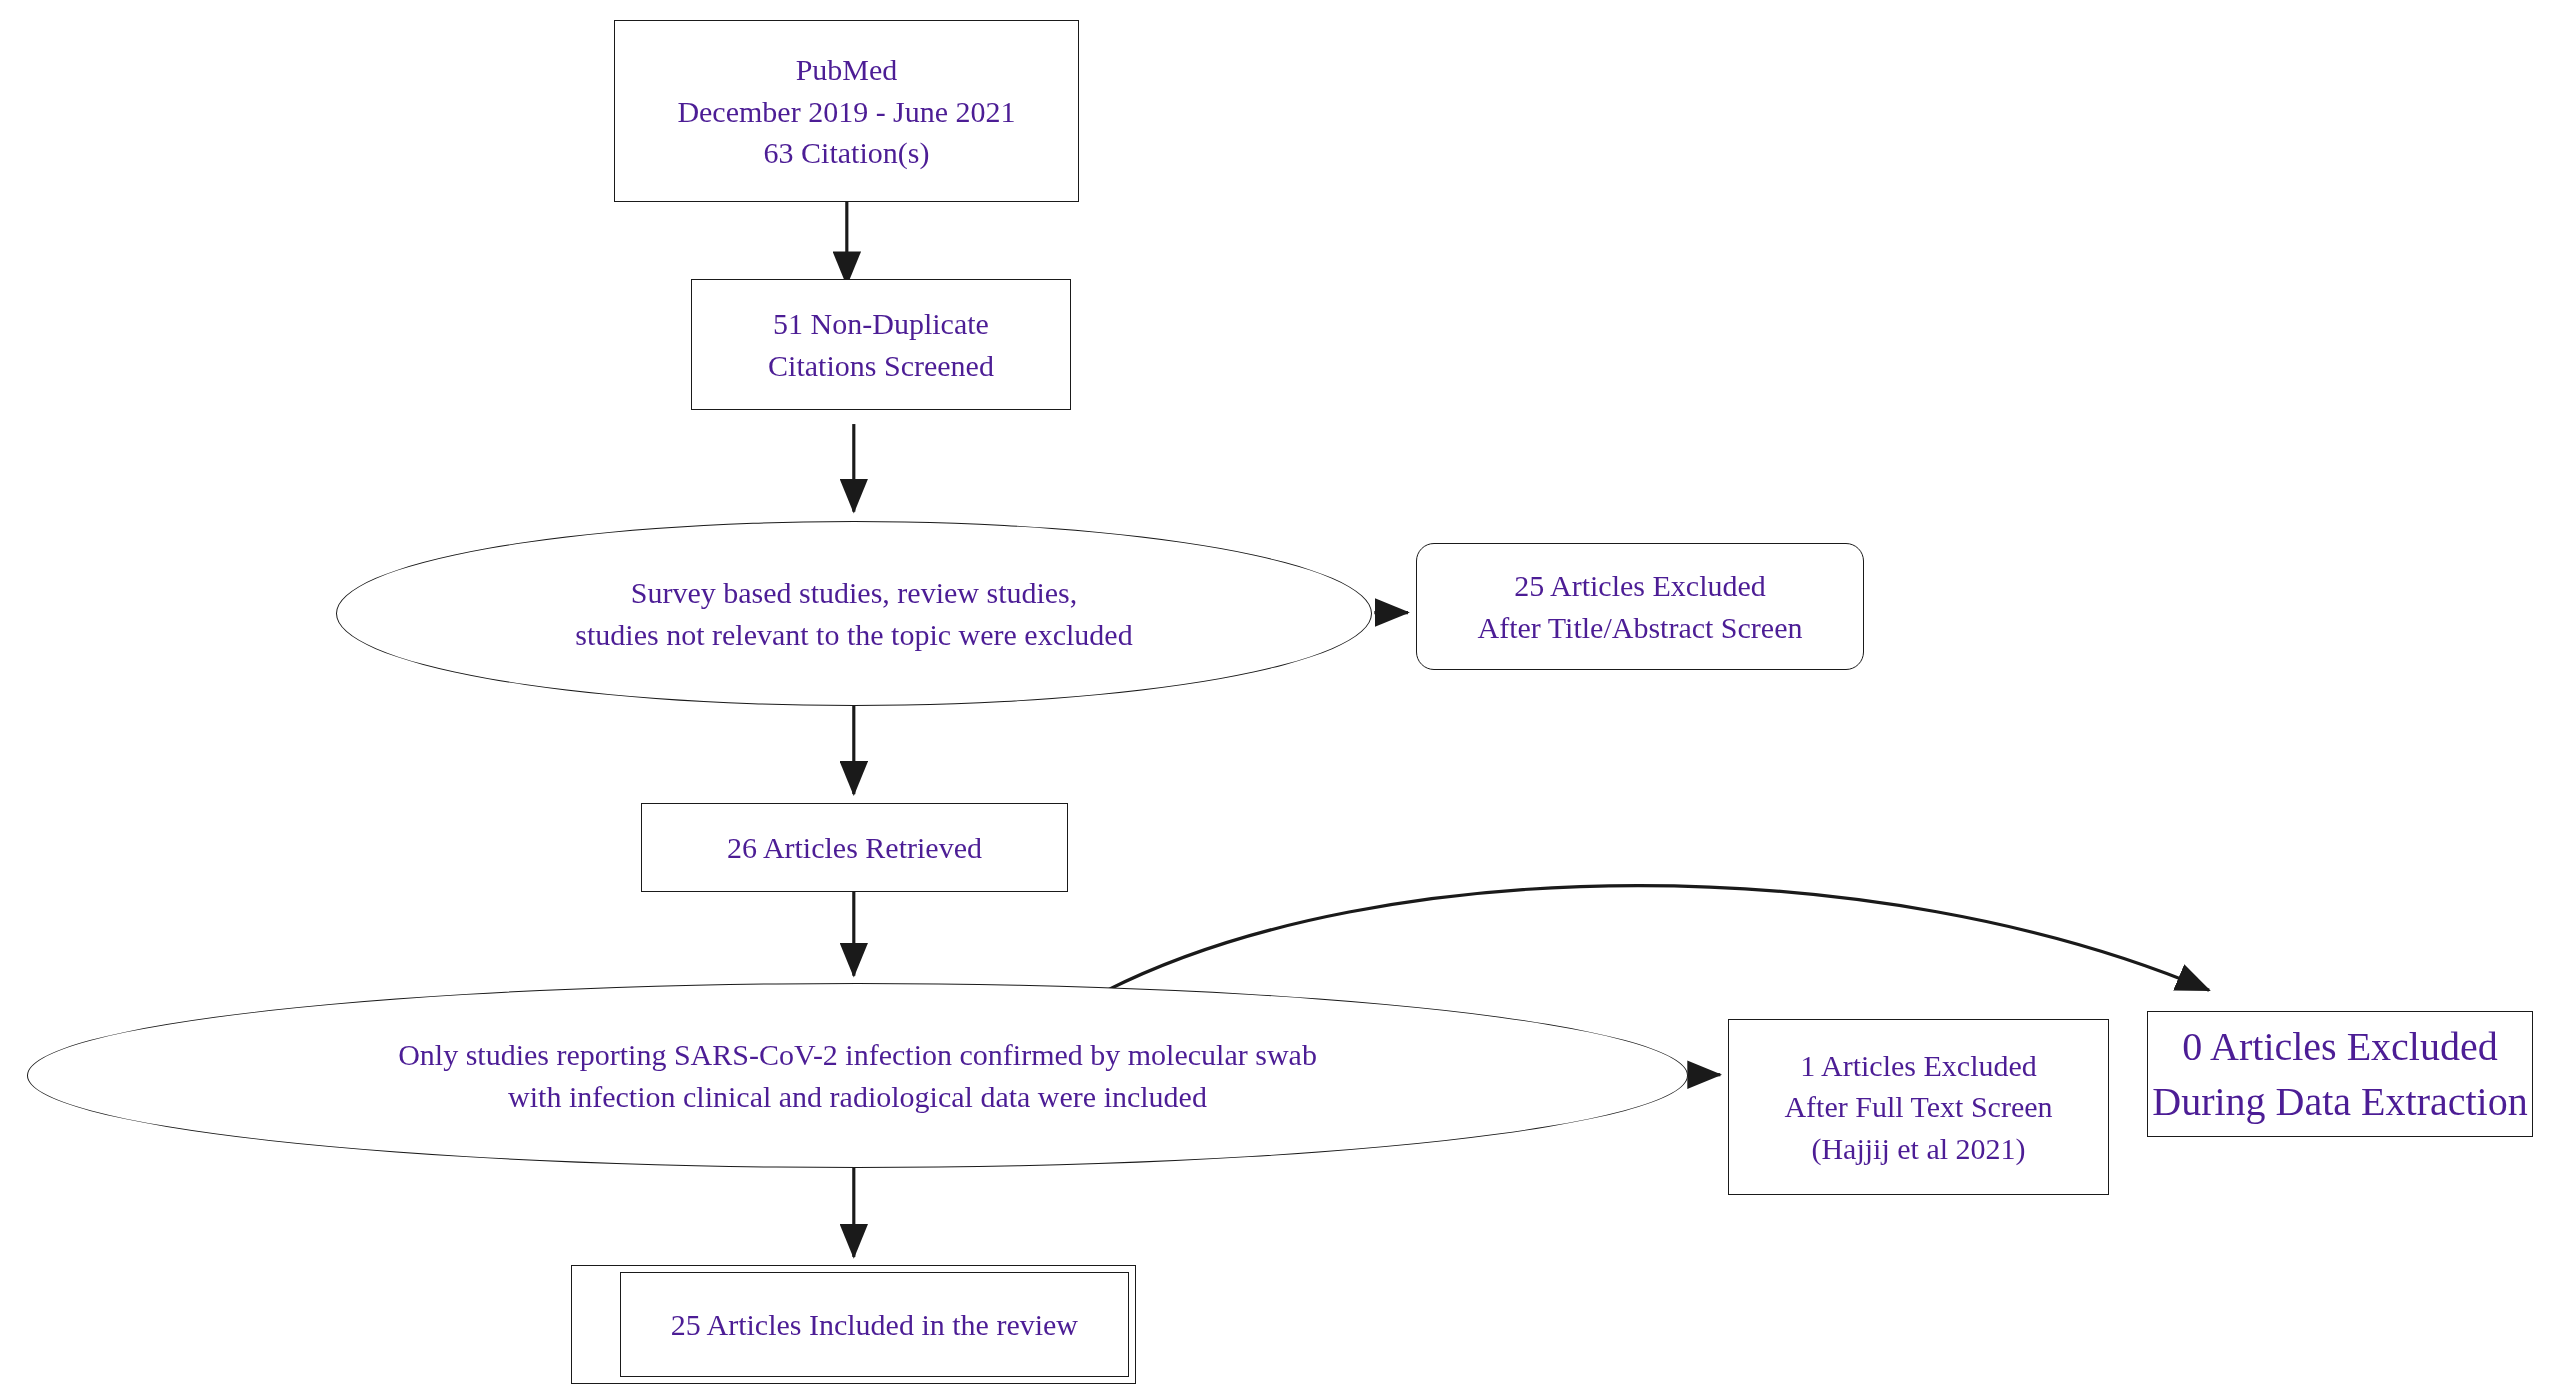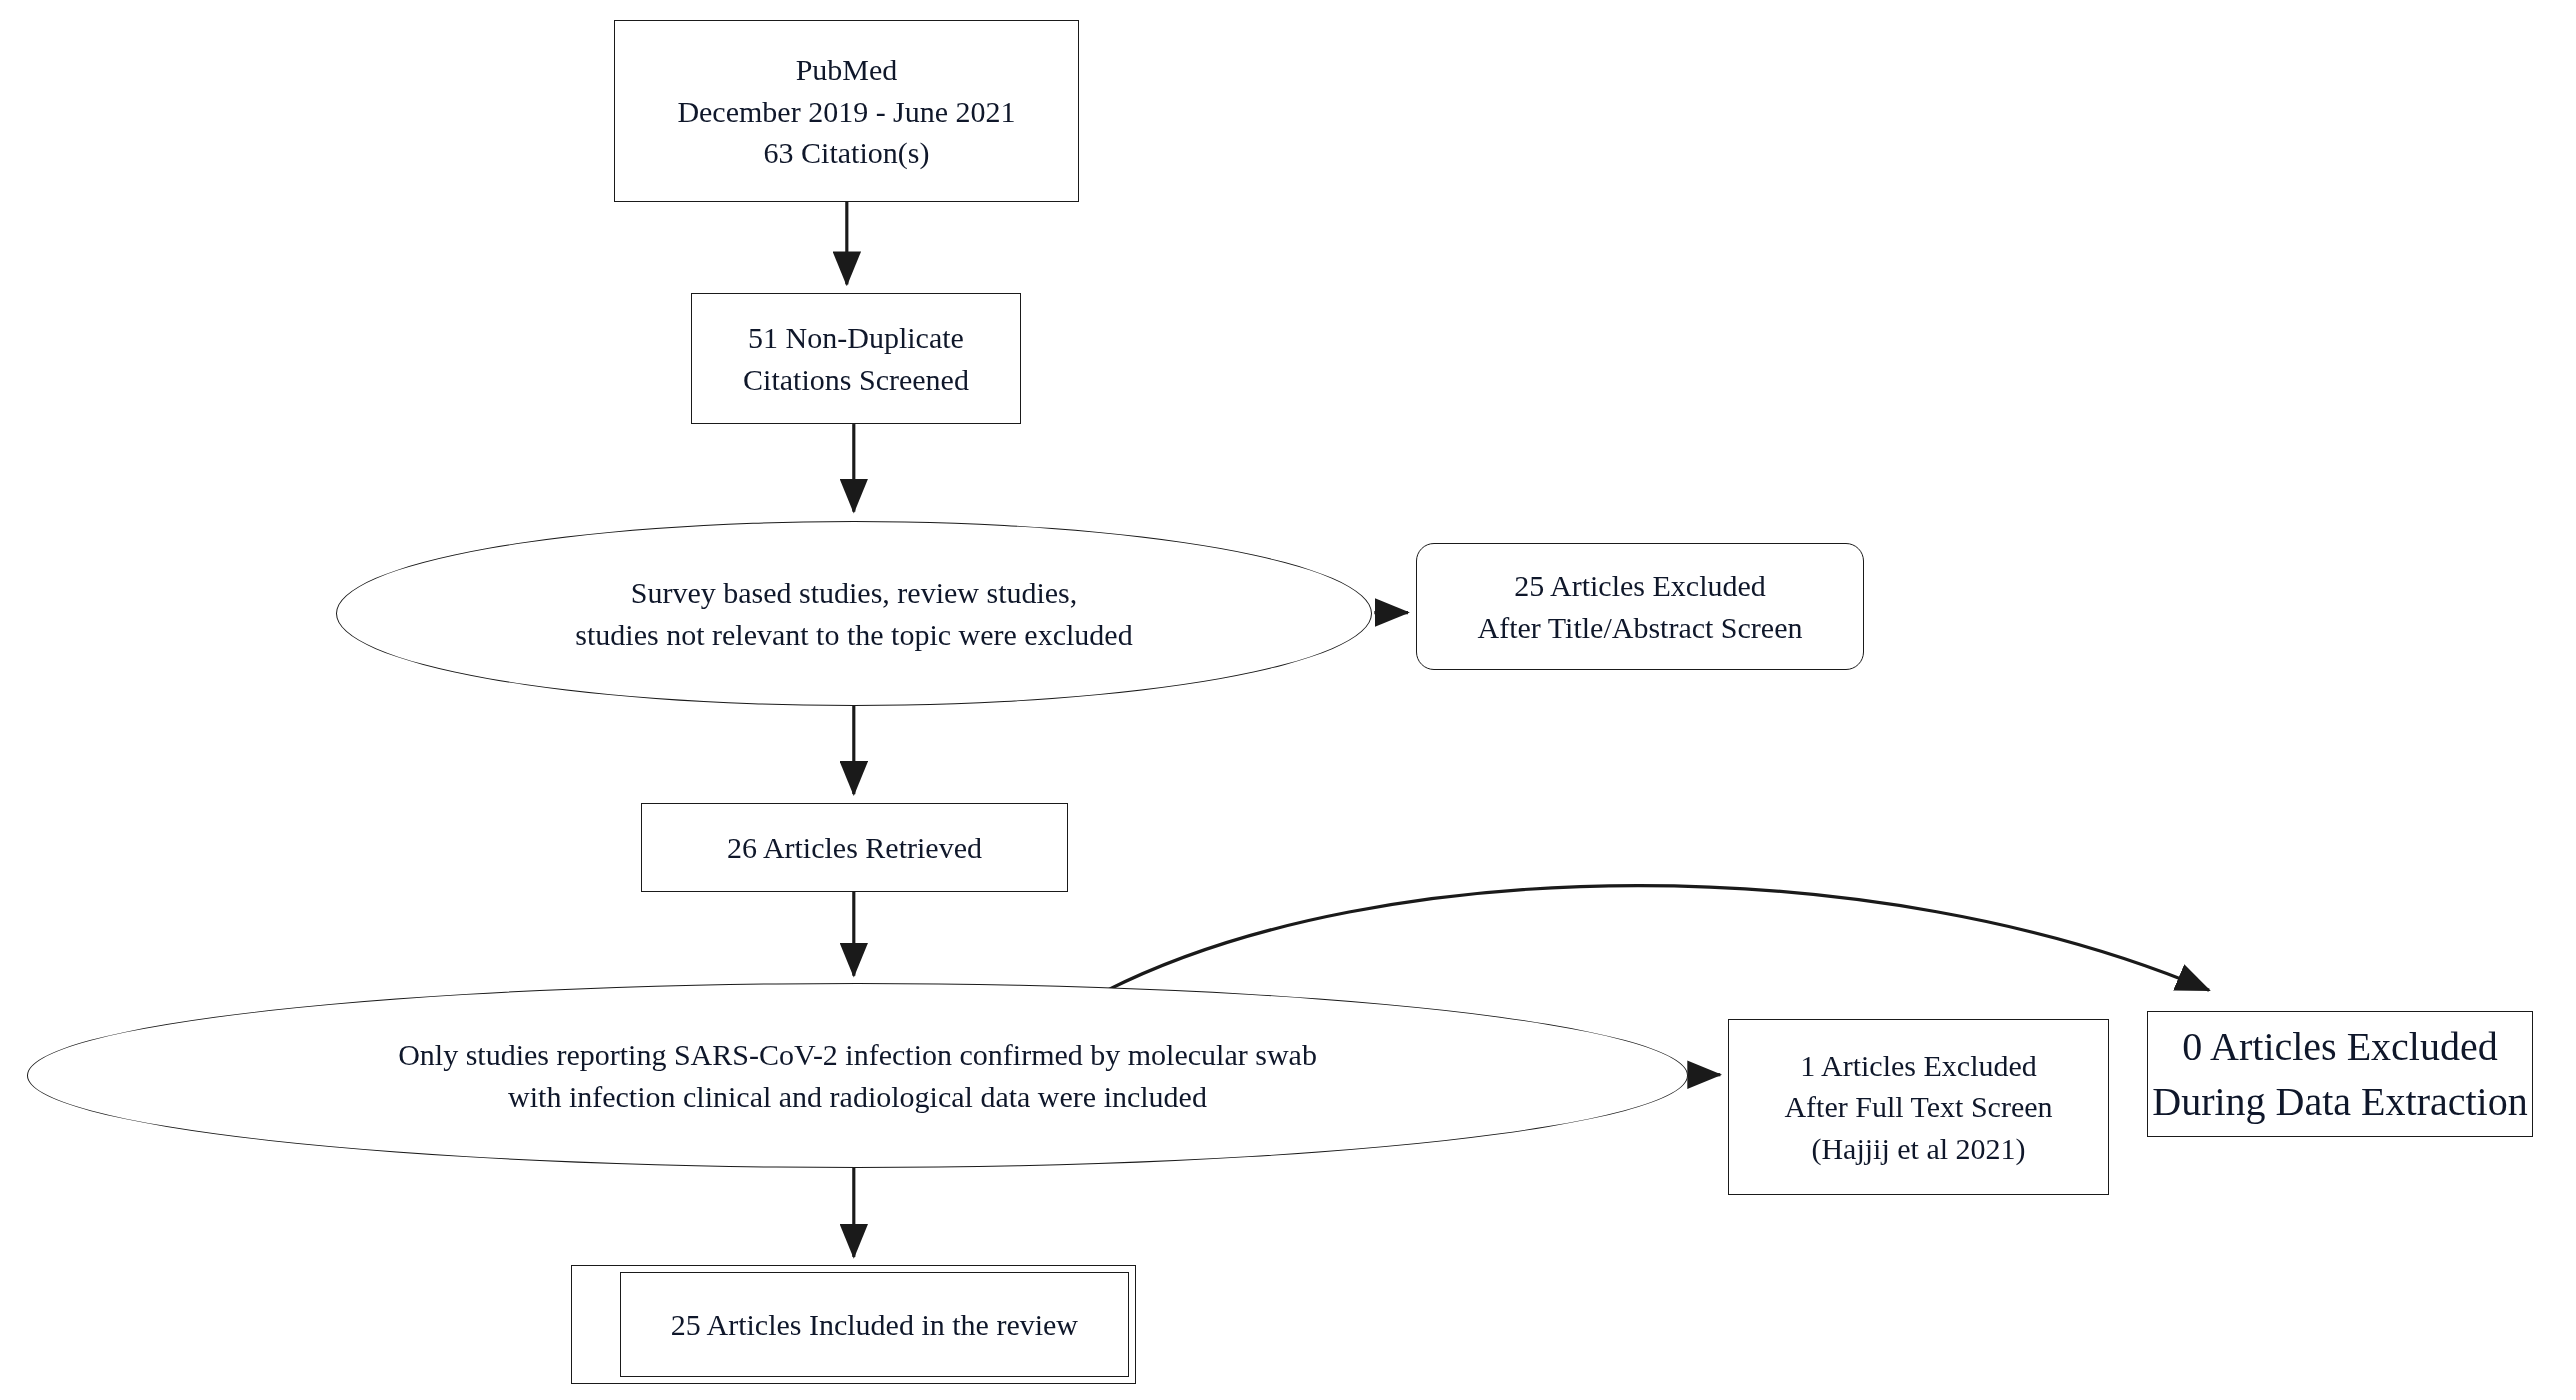--- a/index.html
+++ b/index.html
@@ -25,21 +25,21 @@
     pointer-events: none;
   }
   .node {
     position: absolute;
     box-sizing: border-box;
     display: flex;
     flex-direction: column;
     align-items: center;
     justify-content: center;
     text-align: center;
-    color: #0f172a;
+    color: #4c1d95;
     background: #ffffff;
   }
   .node .line {
     display: block;
     white-space: nowrap;
     line-height: 1.38;
   }
 
   
   .box {
@@ -62,21 +62,21 @@
     background: #ffffff;
   }
   
   .ellipse {
     border: 1.9px solid #1a1a1a;
     border-radius: 50%;
   }
 
   
   #node-source      { left: 614px;  top: 20.3px;   width: 465px; height: 182px; font-size: 30px; }
-  #node-screened    { left: 691px; top: 293px;  width: 330px; height: 131px; font-size: 30px; }
+  #node-screened    { left: 691px; top: 279px;  width: 380px; height: 131px; font-size: 30px; }
   #node-exclusion1  { left: 336px;  top: 521px;  width: 1036px; height: 185px; font-size: 30px; }
   #node-excluded-ta { left: 1416px; top: 543px;  width: 448px; height: 127px; font-size: 30px; border-radius: 18px; }
   #node-retrieved   { left: 641px; top: 803px; width: 427px; height: 89px; font-size: 30px; }
   #node-inclusion   { left: 27px;   top: 983px; width: 1661px; height: 185px; font-size: 30px; }
   #node-excluded-ft { left: 1728px; top: 986px; width: 381px; height: 176px; font-size: 30px; margin-top: 33px; }
   #node-excluded-de { left: 2147px; top: 1011px; width: 386px; height: 126px; font-size: 40px; }
   #node-included    { left: 571px;  top: 1265px; width: 565px; height: 119px; font-size: 30px; padding-left: 48px; }
 </style>
 </head>
 <body>

